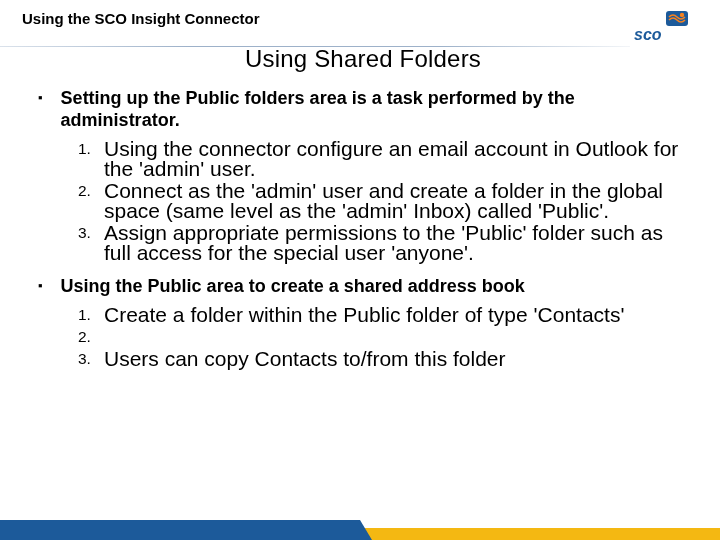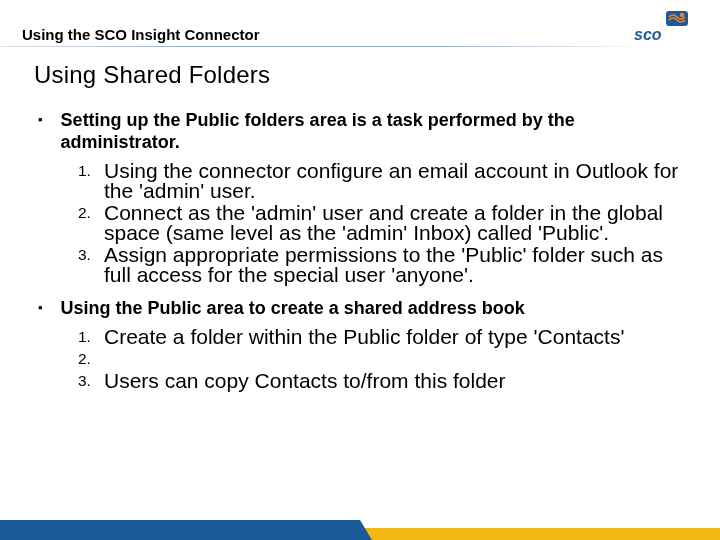--- a/index.html
+++ b/index.html
@@ -1,24 +1,24 @@
 <!DOCTYPE html>
 <html><head>
   <meta charset="utf-8">
   <style>
     * { margin: 0; padding: 0; box-sizing: border-box; }
     body { width: 720px; height: 540px; font-family: Arial, Helvetica, sans-serif; background: #fff; position: relative; overflow: hidden; }
     .slide { width: 100%; height: 100%; position: relative; }
-    .header { padding: 26px 0 0 22px; position: relative; }
+    .header { padding: 10px 0 0 22px; position: relative; }
     .header-title { font-size: 15px; font-weight: bold; color: #000; }
     .header-line { position: absolute; left: 0; right: 0; top: 46px; height: 2px; }
     .header-line::before { content: ''; position: absolute; left: 0; right: 90px; top: 0; height: 1px; background: linear-gradient(to right, rgba(10,60,120,0.15) 0%, rgba(10,60,120,0.4) 30%, rgba(10,60,120,0.4) 70%, rgba(10,60,120,0.05) 100%); }
     .logo { position: absolute; right: 24px; top: 10px; width: 78px; height: 34px; }
     .content { padding: 18px 28px 0 34px; }
-    .section-title { font-size: 24px; font-weight: normal; color: #000; margin-bottom: 20px; letter-spacing: 0.2px; }
+    .section-title { font-size: 24px; font-weight: normal; color: #000; margin-bottom: 14px; letter-spacing: 0.2px; text-align: center; }
     .bullet-item { display: flex; margin-bottom: 8px; padding-left: 4px; }
     .bullet-marker { font-size: 13px; line-height: 22px; margin-right: 18px; color: #000; flex-shrink: 0; font-family: Arial, sans-serif; }
     .bullet-text { font-size: 18px; line-height: 22px; color: #000; font-weight: bold; }
     .numbered-list { margin-left: 44px; margin-bottom: 12px; list-style: none; counter-reset: item; }
     .numbered-list li { display: flex; margin-bottom: 2px; }
     .num-marker { font-size: 15.5px; line-height: 20px; margin-right: 8px; flex-shrink: 0; min-width: 18px; }
     .num-text { font-size: 21px; line-height: 20px; color: #000; }
     .footer-bar { position: absolute; bottom: 0; left: 0; right: 0; height: 30px; }
     .footer-blue { position: absolute; bottom: 0; left: 0; width: 360px; height: 20px; background: #1c5a9a; }
     .footer-blue::after { content: ''; position: absolute; right: -12px; top: 0; width: 0; height: 0; border-left: 12px solid #1c5a9a; border-top: 20px solid transparent; }

